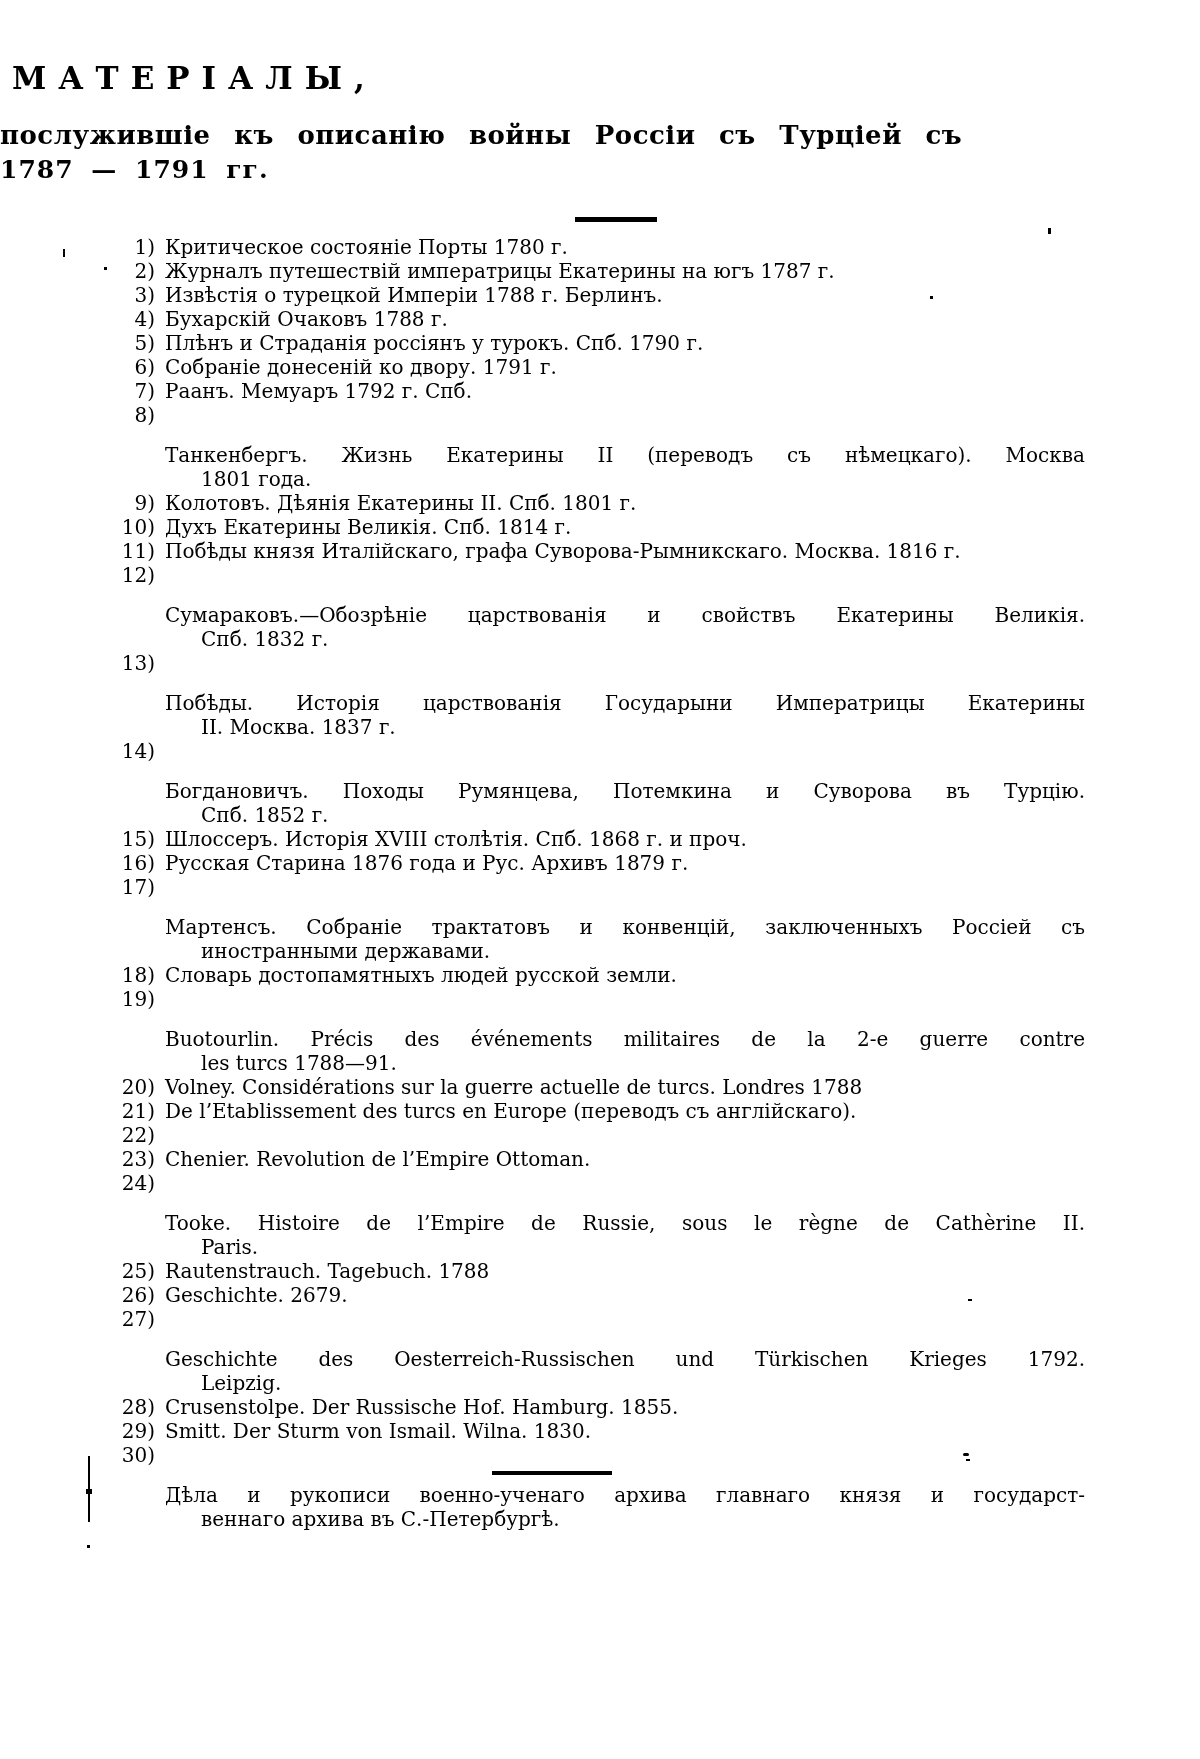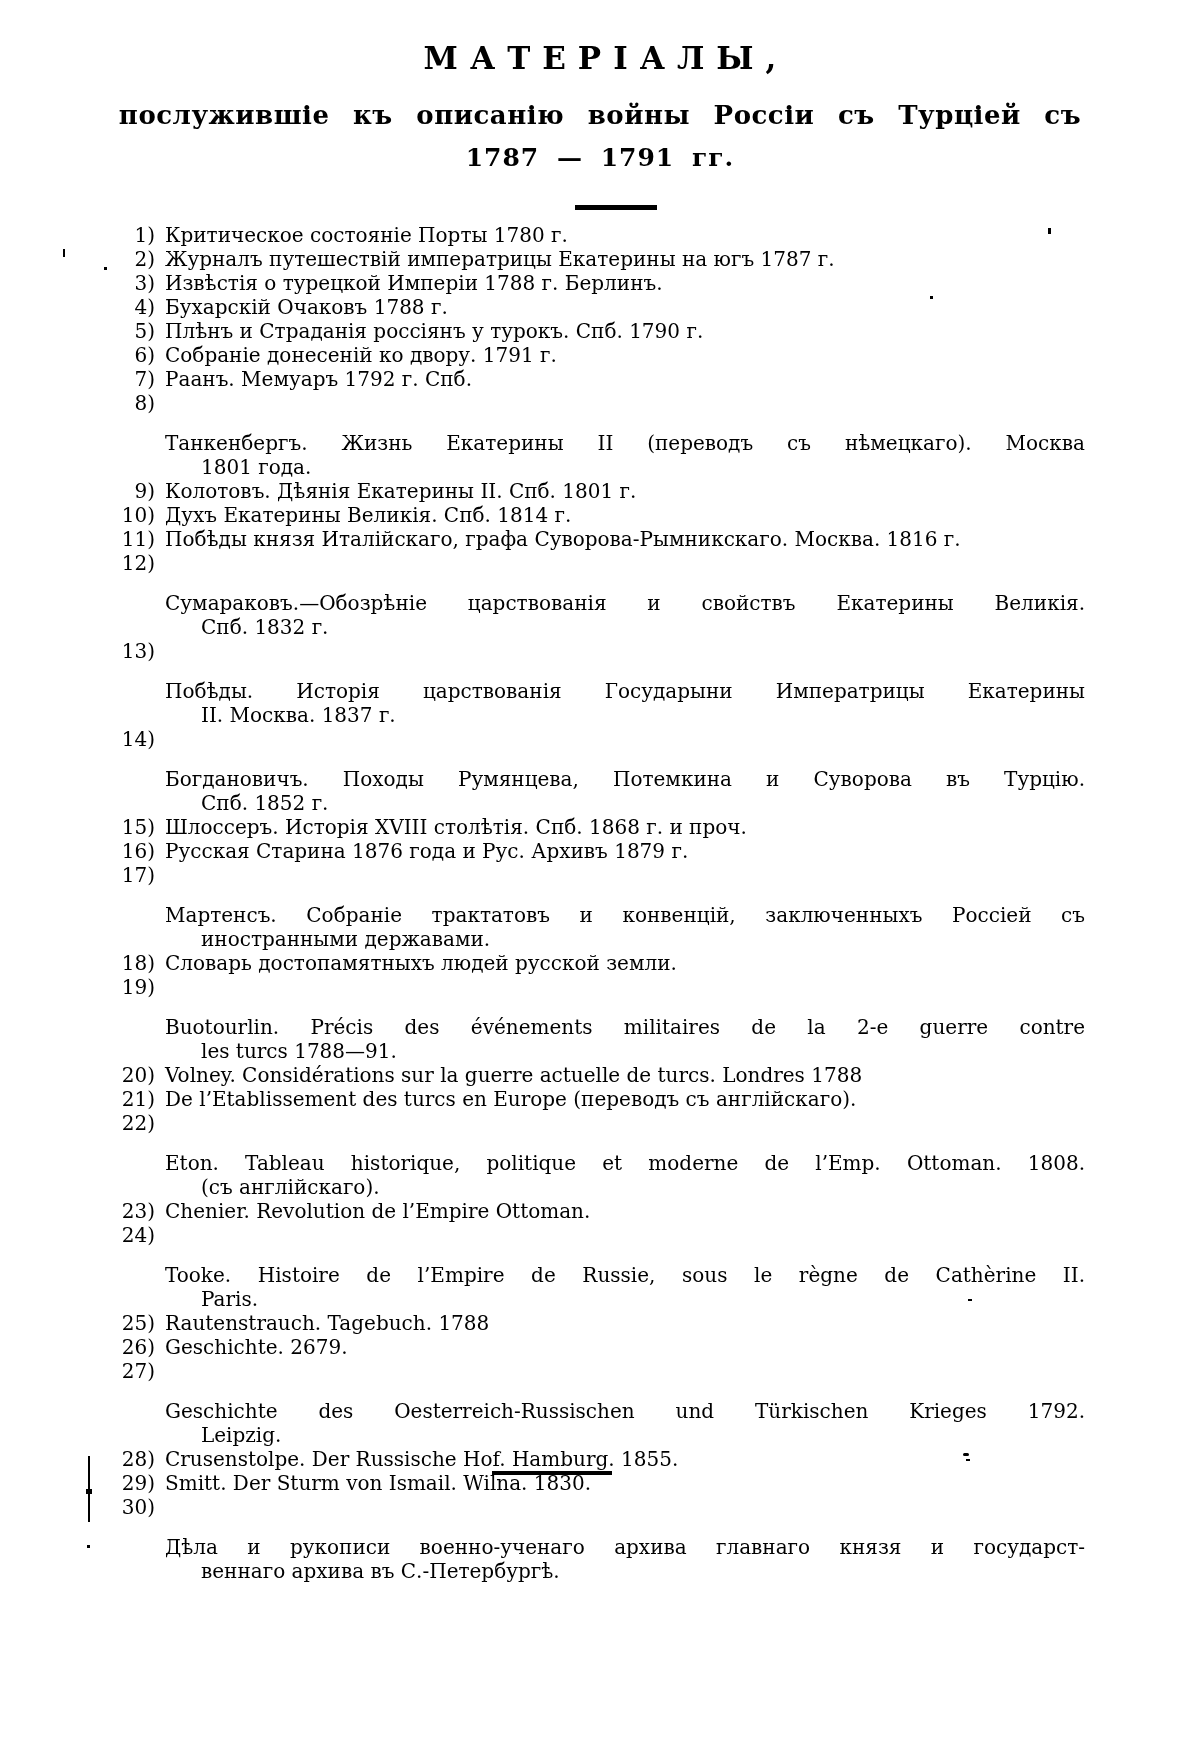--- a/index.html
+++ b/index.html
@@ -14,39 +14,39 @@
     overflow: hidden;
     font-family: "DejaVu Serif", serif;
     color: #000;
   }
   .page {
     position: absolute;
     inset: 0;
   }
   
   .doc-header {
-    padding-top: 40px;
-    text-align: center;
+    padding-top: 60px;
+    text-align: left;
   }
   .doc-title {
     margin: 0;
     font-size: 31px;
     font-weight: bold;
     letter-spacing: 12px;
     text-indent: 12px; 
   }
   .doc-subtitle {
     margin-top: 24px;
     font-size: 26px;
     font-weight: bold;
     letter-spacing: 0.5px;
     word-spacing: 14px;
   }
   .doc-dates {
-    margin-top: 13px;
+    margin-top: 5px;
     font-size: 25px;
     font-weight: bold;
     word-spacing: 8px;
     letter-spacing: 1px;
   }
   .rule {
     background: #000;
   }
   .rule-top {
     width: 82px;
@@ -276,24 +276,20 @@
 
   <li class="bib-item">
     <span class="num">21)</span>
     <span class="item-text">
           <span class="line1"><b class="lead">De l’Etablissement</b><span class="rest"> des turcs en Europe (переводъ съ англійскаго).</span></span>
         </span>
   </li>
 
   <li class="bib-item">
     <span class="num">22)</span>
-    <span class="item-text">
-          <span class="line1 justified"><b class="lead">Eton.</b><span class="rest"> Tableau historique, politique et moderne de l’Emp. Ottoman. 1808.</span></span>
-          <span class="line2">(съ англійскаго).</span>
-        </span>
   </li>
 
   <li class="bib-item">
     <span class="num">23)</span>
     <span class="item-text">
           <span class="line1"><b class="lead">Chenier.</b><span class="rest"> Revolution de l’Empire Ottoman.</span></span>
         </span>
   </li>
 
   <li class="bib-item">

